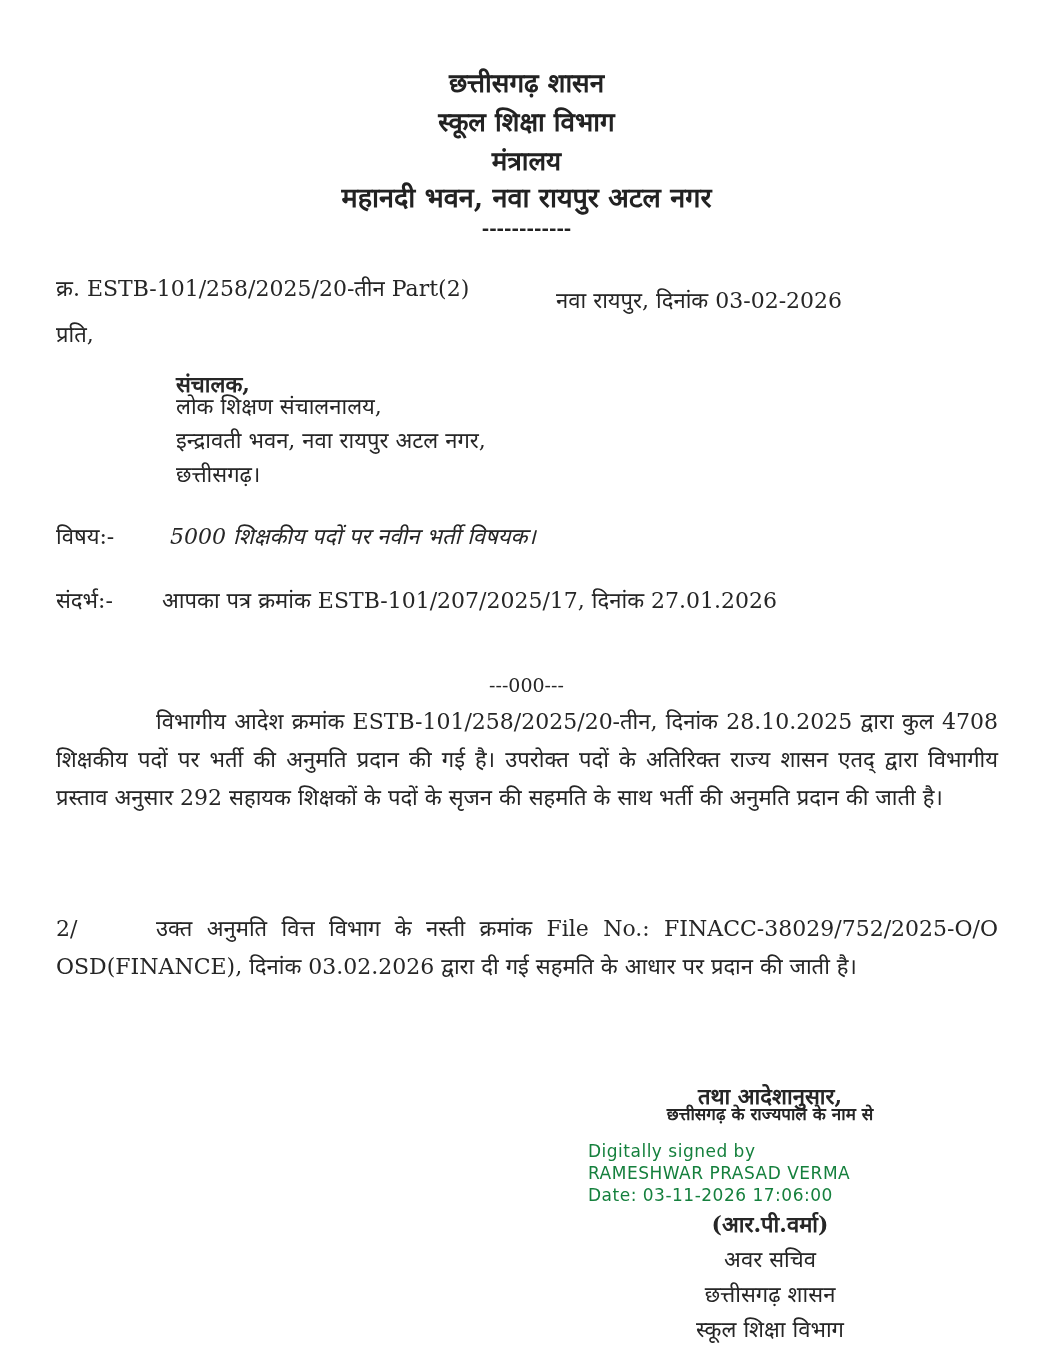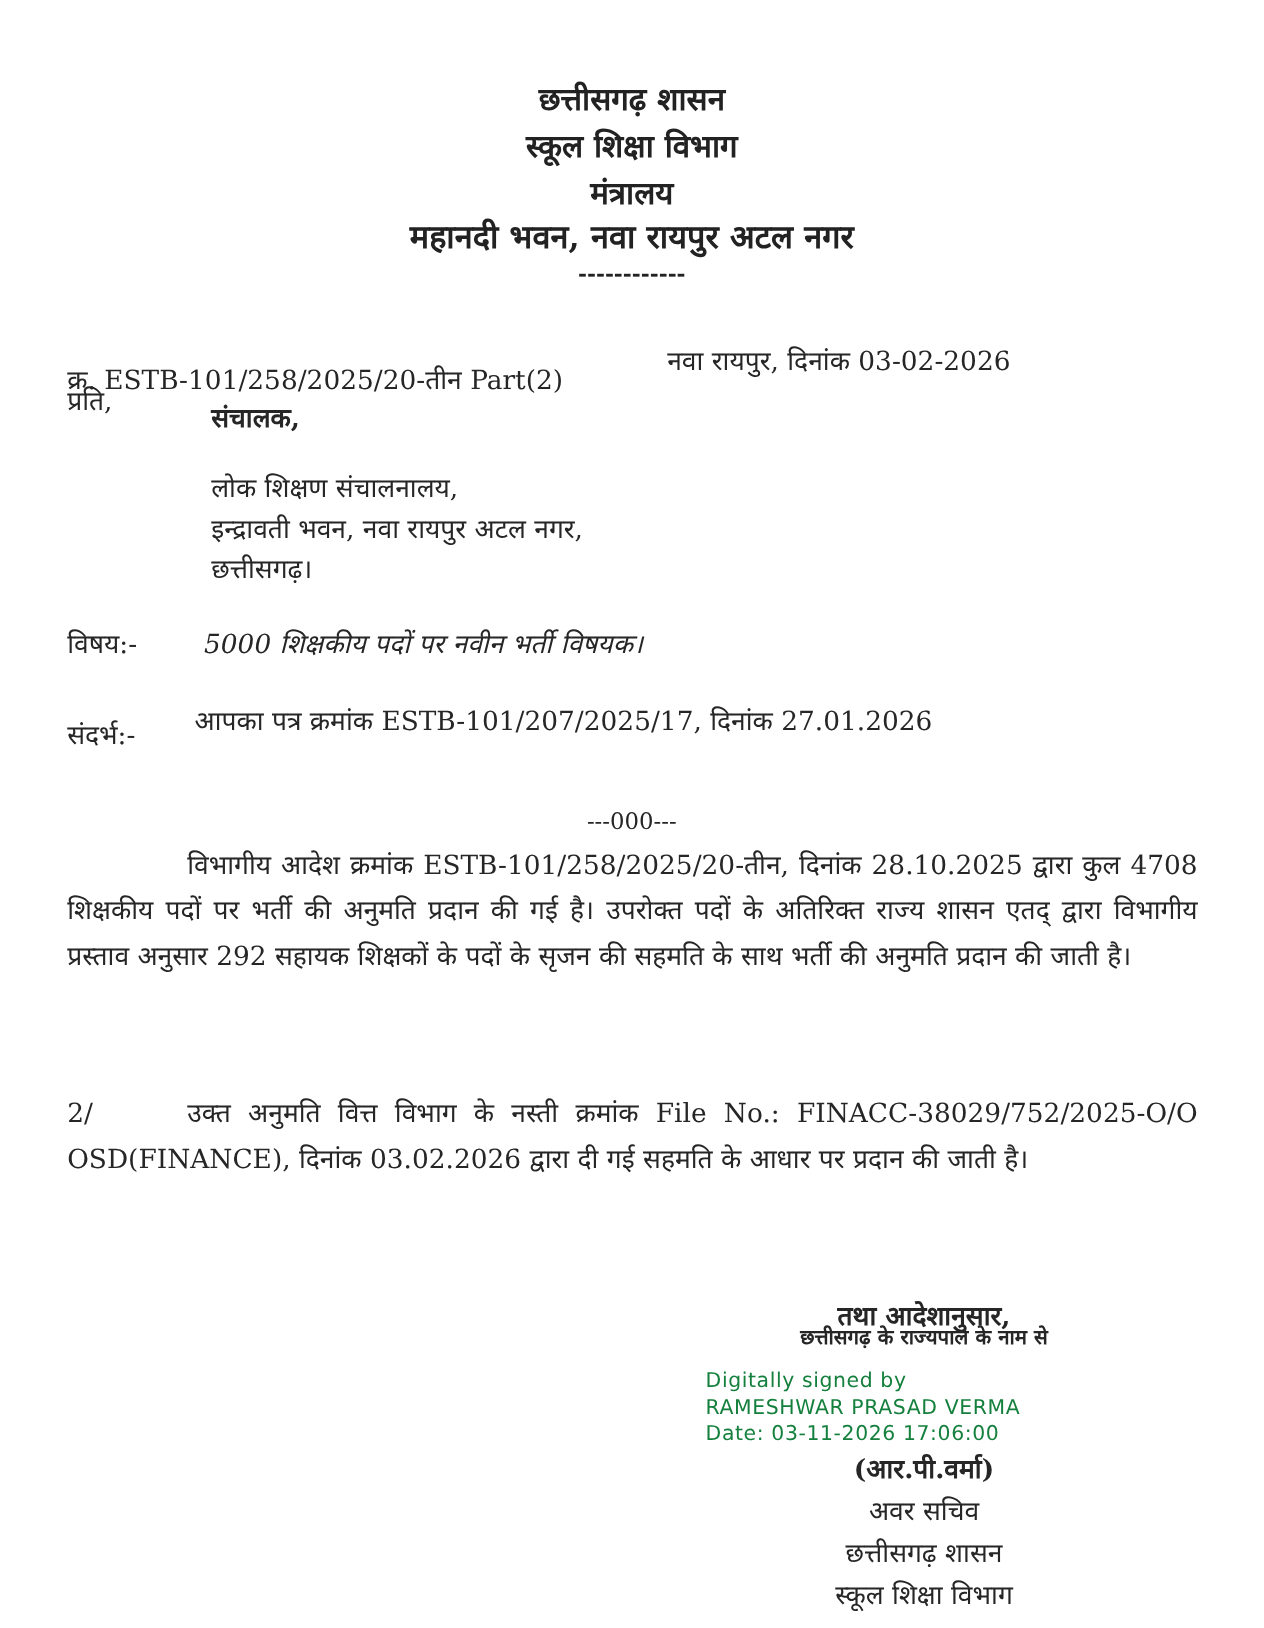--- a/index.html
+++ b/index.html
@@ -19,33 +19,33 @@
 </style>
 </head>
 <body>
 
 <div class="abs hdr" style="top:64px;">छत्तीसगढ़ शासन</div>
 <div class="abs hdr" style="top:103px;">स्कूल शिक्षा विभाग</div>
 <div class="abs hdr" style="top:142px;">मंत्रालय</div>
 <div class="abs hdr" style="top:178px; font-size:27px;">महानदी भवन, नवा रायपुर अटल नगर</div>
 <div class="abs hdr" style="top:218px; font-size:18px;">------------</div>
 
-<div class="abs line" style="left:56px; top:300px;">क्र. ESTB-101/258/2025/20-तीन Part(2)</div>
+<div class="abs line" style="left:56px; top:272px;">क्र. ESTB-101/258/2025/20-तीन Part(2)</div>
 <div class="abs line" style="left:556px; top:284px;">नवा रायपुर, दिनांक  03-02-2026</div>
 <div class="abs line" style="left:56px; top:318px;">प्रति,</div>
 
-<div class="abs line bold" style="left:176px; top:332px;">संचालक,</div>
+<div class="abs line bold" style="left:176px; top:368px;">संचालक,</div>
 <div class="abs line" style="left:176px; top:390px;">लोक शिक्षण संचालनालय,</div>
 <div class="abs line" style="left:176px; top:424px;">इन्द्रावती भवन, नवा रायपुर अटल नगर,</div>
 <div class="abs line" style="left:176px; top:458px;">छत्तीसगढ़।</div>
 
 <div class="abs line" style="left:56px; top:520px;">विषय:-</div>
 <div class="abs line" style="left:170px; top:520px;font-style:italic;">5000 शिक्षकीय पदों पर नवीन भर्ती विषयक।</div>
 
-<div class="abs line" style="left:56px; top:584px;margin-top:12px;">संदर्भ:-</div>
+<div class="abs line" style="left:56px; top:584px;">संदर्भ:-</div>
 <div class="abs line" style="left:162px; top:584px;">आपका पत्र क्रमांक ESTB-101/207/2025/17,  दिनांक 27.01.2026</div>
 
 <div class="abs line" style="left:0; width:1053px; text-align:center; top:650px; font-size:19px;margin-top:24px;">---000---</div>
 
 <div class="para" style="top:703px;"><span class="indent"></span><span>विभागीय आदेश क्रमांक ESTB-101/258/2025/20-तीन, दिनांक 28.10.2025 द्वारा कुल 4708 शिक्षकीय पदों पर भर्ती की अनुमति प्रदान की गई है। उपरोक्त पदों के अतिरिक्त राज्य शासन एतद् द्वारा विभागीय प्रस्ताव अनुसार 292 सहायक शिक्षकों के पदों के सृजन की सहमति के साथ भर्ती की अनुमति प्रदान की जाती है।</span></div>
 
 <div class="para" style="top:910px;"><span style="display:inline-block; width:100px;">2/</span><span>उक्त अनुमति वित्त विभाग के नस्ती क्रमांक File No.: FINACC-38029/752/2025-O/O OSD(FINANCE), दिनांक 03.02.2026 द्वारा दी गई सहमति के आधार पर प्रदान की जाती है।</span></div>
 
 <div class="abs sig bold" style="top:1102px; font-size:17px;">छत्तीसगढ़ के राज्यपाल के नाम से</div>
 <div class="abs sig bold" style="top:1080px; font-size:22px;">तथा आदेशानुसार,</div>

